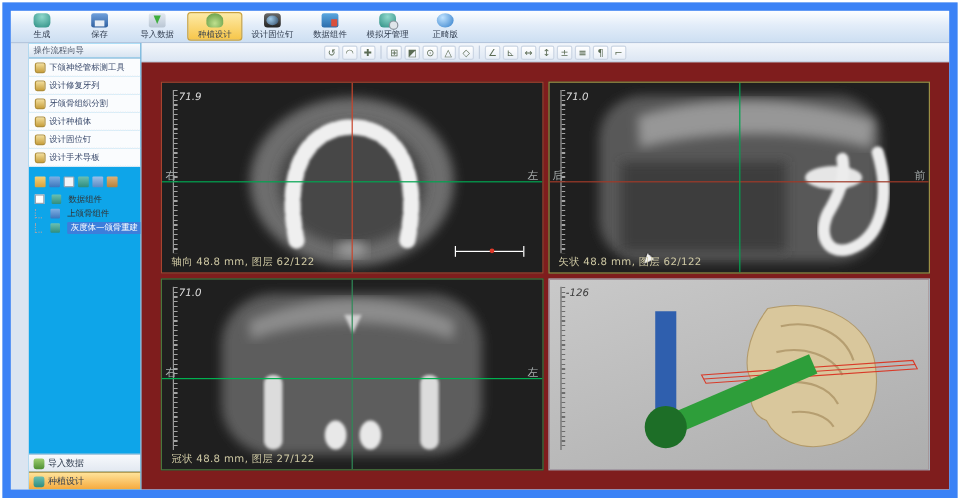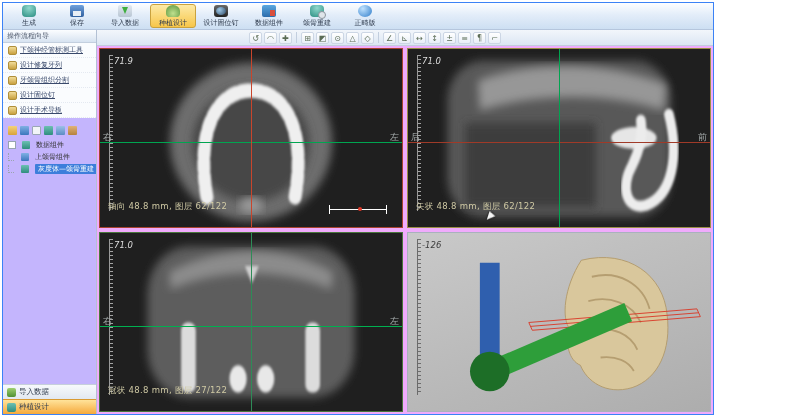--- a/index.html
+++ b/index.html
@@ -1,19 +1,19 @@
 <!DOCTYPE html>
 <html><head>
 <meta charset="utf-8">
 <style>
   * { margin:0; padding:0; box-sizing:border-box; }
   html,body { background:#ffffff; }
   body { font-family:"DejaVu Sans","Liberation Sans",sans-serif; }
 
-  .app { width:712px; height:413px; margin:2px; border:1px solid #3b82f6;
+  .app { width:796px; height:413px; margin:2px; border:7px solid #3b82f6;
          background:#dbe5f1; display:flex; flex-direction:column; overflow:hidden; }
 
   
   .main-toolbar { height:27px; flex:none; display:flex; align-items:stretch; gap:2px;
     padding:1px 3px; background:linear-gradient(#fdfeff,#e3edf9 45%,#cddff2);
     border-bottom:1px solid #b5c6dd; }
   .tb-btn { display:flex; flex-direction:column; align-items:center; justify-content:center;
     min-width:46px; padding:0 4px; gap:1px; border:1px solid transparent; border-radius:3px;
     font-size:7px; color:#2f3b4d; cursor:default; }
   .tb-btn.active { background:linear-gradient(#fdeaa6,#f7c64a); border-color:#c9a23e; }
@@ -31,30 +31,30 @@
   .i5::after { content:""; position:absolute; right:1px; bottom:1px; width:5px; height:6px; background:#d94f3d; }
   .i6 { background:radial-gradient(circle at 50% 25%,#8fd8cc,#2b8d82); border-radius:4px; }
   .i6::after { content:""; position:absolute; right:-2px; bottom:-2px; width:6px; height:6px;
     border-radius:50%; background:#dfe5ea; border:1px solid #8a939c; }
   .i7 { background:radial-gradient(circle at 35% 30%,#bfe2ff,#2f7cc9); border-radius:50%; }
 
   
   .body-row { flex:1; display:flex; min-height:0; }
 
   
-  .sidebar { width:94px; flex:none; background:#c4b5fd; border-right:1px solid #b3c1d4;
-    display:flex; flex-direction:column; overflow:hidden; }
+  .sidebar { width:94px; flex:none; background:#0ea5e9; border-right:1px solid #b3c1d4;
+    display:flex; flex-direction:column; overflow:hidden;margin-left:15px; }
   .sb-header { height:13px; flex:none; display:flex; align-items:center; padding:0 4px;
     font-size:7px; color:#4a5568; background:linear-gradient(#fbfdff,#d7e3f1);
     border-bottom:1px solid #c3cfde; }
   .step { height:15px; flex:none; display:flex; align-items:center; gap:3px; padding:0 2px 0 5px;
     border-bottom:1px dotted #e4e9f1; background:#fafcfe; cursor:default; }
   .step-ic { width:9px; height:9px; flex:none; border-radius:2px;
     background:linear-gradient(#f2dd9a,#c9a140); border:1px solid #b08f3a; }
-  .step-label { font-size:7px; color:#39496b; white-space:nowrap; overflow:hidden;text-decoration:underline; }
+  .step-label { font-size:7px; color:#39496b; white-space:nowrap; overflow:hidden; }
   .sb-tools { display:flex; gap:3px; padding:8px 2px 2px 5px; flex:none; }
   .sbt { width:9px; height:9px; border-radius:1px; }
   .sbt1 { background:linear-gradient(#f4d27a,#d8a33b); }
   .sbt2 { background:linear-gradient(#7fb0e4,#3c77bd); }
   .sbt3 { background:#f2f5f8; border:1px solid #9aa7b5; }
   .sbt4 { background:linear-gradient(#6cc0b2,#2f8d7e); }
   .sbt5 { background:linear-gradient(#9cc0e8,#5b8cc4); }
   .sbt6 { background:linear-gradient(#e0b277,#b5823e); }
   .tree { padding:2px 1px 0 4px; flex:none; }
   .tree-row { display:flex; align-items:center; gap:6px; font-size:7px; color:#333;
@@ -75,21 +75,21 @@
 
   
   .workspace { flex:1; display:flex; flex-direction:column; min-width:0; }
   .view-toolbar { height:16px; flex:none; display:flex; align-items:center; gap:2px;
     padding-left:152px; background:linear-gradient(#f2f6fb,#dce6f3); border-bottom:1px solid #c2cede; }
   .vt { width:13px; height:12px; font-size:8px; line-height:11px; text-align:center; color:#5a6b54;
     background:linear-gradient(#ffffff,#e9eff7); border:1px solid #ccd6e4; border-radius:2px; cursor:default; }
   .vt-sep { width:1px; height:11px; background:#c2cede; margin:0 2px; }
 
   .grid { flex:1; display:grid; grid-template-columns:1fr 1fr; grid-template-rows:1fr 1fr;
-    gap:4px; padding:2px; background:#f0abfc; min-height:0; }
+    gap:4px; padding:16px; background:#7f1d1d; min-height:0; }
   .vp { position:relative; background:#1f1f1f; overflow:hidden; }
   .vp svg { position:absolute; inset:0; width:100%; height:100%; }
   .vp.axial    { border:1px solid #a8432f; }
   .vp.sagittal { border:1px solid #9a8f45; }
   .vp.coronal  { border:1px solid #49763c; }
   .vp.volume   { border:1px solid #a9b2bd; background:linear-gradient(160deg,#c9c9c9,#adadad); }
 
   .hline { position:absolute; left:0; right:0; height:1px; top:52%; }
   .vline { position:absolute; top:0; bottom:0; width:1px; left:50%; }
   .hl-green { background:#00a550; } .hl-red { background:#a03a28; } .hl-bgreen { background:#00b050; }
@@ -97,21 +97,21 @@
 
   .ruler { position:absolute; left:9px; top:6px; bottom:16px; width:4px;
     border-left:1px solid #9a9a9a;
     background:repeating-linear-gradient(to bottom, rgba(170,170,170,.95) 0 1px, transparent 1px 4px); }
   .vp.volume .ruler { border-left-color:#6b6b6b;
     background:repeating-linear-gradient(to bottom, rgba(100,100,100,.9) 0 1px, transparent 1px 4px); }
   .ruler-label { position:absolute; left:14px; top:7px; font-size:8.5px; font-style:italic; color:#dedede; }
   .vp.volume .ruler-label { color:#3c3c3c; }
   .olabel { position:absolute; top:calc(52% - 11px); font-size:9px; color:#a8aeae; }
   .olabel.l { left:3px; } .olabel.r { right:3px; }
-  .vp-status { position:absolute; left:8px; bottom:14px; font-size:8.5px; color:#cfc9a4; letter-spacing:.3px; white-space:nowrap; }
+  .vp-status { position:absolute; left:8px; bottom:2px; font-size:8.5px; color:#cfc9a4; letter-spacing:.3px; white-space:nowrap; }
 
   .scalebar { position:absolute; right:15px; bottom:13px; width:58px; height:9px;
     border-left:1px solid #fff; border-right:1px solid #fff; }
   .scalebar::after { content:""; position:absolute; left:0; right:0; top:4px; height:1px; background:#fff; }
   .red-dot { position:absolute; right:40px; bottom:16px; width:4px; height:4px; border-radius:50%; background:#e03a2a; }
 
   .cursor-arrow { position:absolute; left:80px; bottom:6px; width:0; height:0;
     border-left:7px solid #f5f5f5; border-top:3px solid transparent; border-bottom:6px solid transparent;
     transform:rotate(18deg); filter:drop-shadow(0 0 1px #000); }
 
@@ -142,21 +142,21 @@
     <div class="tb-btn">
       <span class="ic i4"></span>
       <span>设计固位钉</span>
     </div>
     <div class="tb-btn">
       <span class="ic i5"></span>
       <span>数据组件</span>
     </div>
     <div class="tb-btn">
       <span class="ic i6"></span>
-      <span>颌骨重建</span>
+      <span>模拟牙管理</span>
     </div>
     <div class="tb-btn">
       <span class="ic i7"></span>
       <span>正畸版</span>
     </div>
   </div>
 
   <div class="body-row">
 
     <div class="sidebar">
@@ -166,20 +166,24 @@
         <span class="step-ic"></span>
         <span class="step-label">下颌神经管标测工具</span>
       </div>
       <div class="step">
         <span class="step-ic"></span>
         <span class="step-label">设计修复牙列</span>
       </div>
       <div class="step">
         <span class="step-ic"></span>
         <span class="step-label">牙颌骨组织分割</span>
+      </div>
+      <div class="step">
+        <span class="step-ic"></span>
+        <span class="step-label">设计种植体</span>
       </div>
       <div class="step">
         <span class="step-ic"></span>
         <span class="step-label">设计固位钉</span>
       </div>
       <div class="step">
         <span class="step-ic"></span>
         <span class="step-label">设计手术导板</span>
       </div>
 

